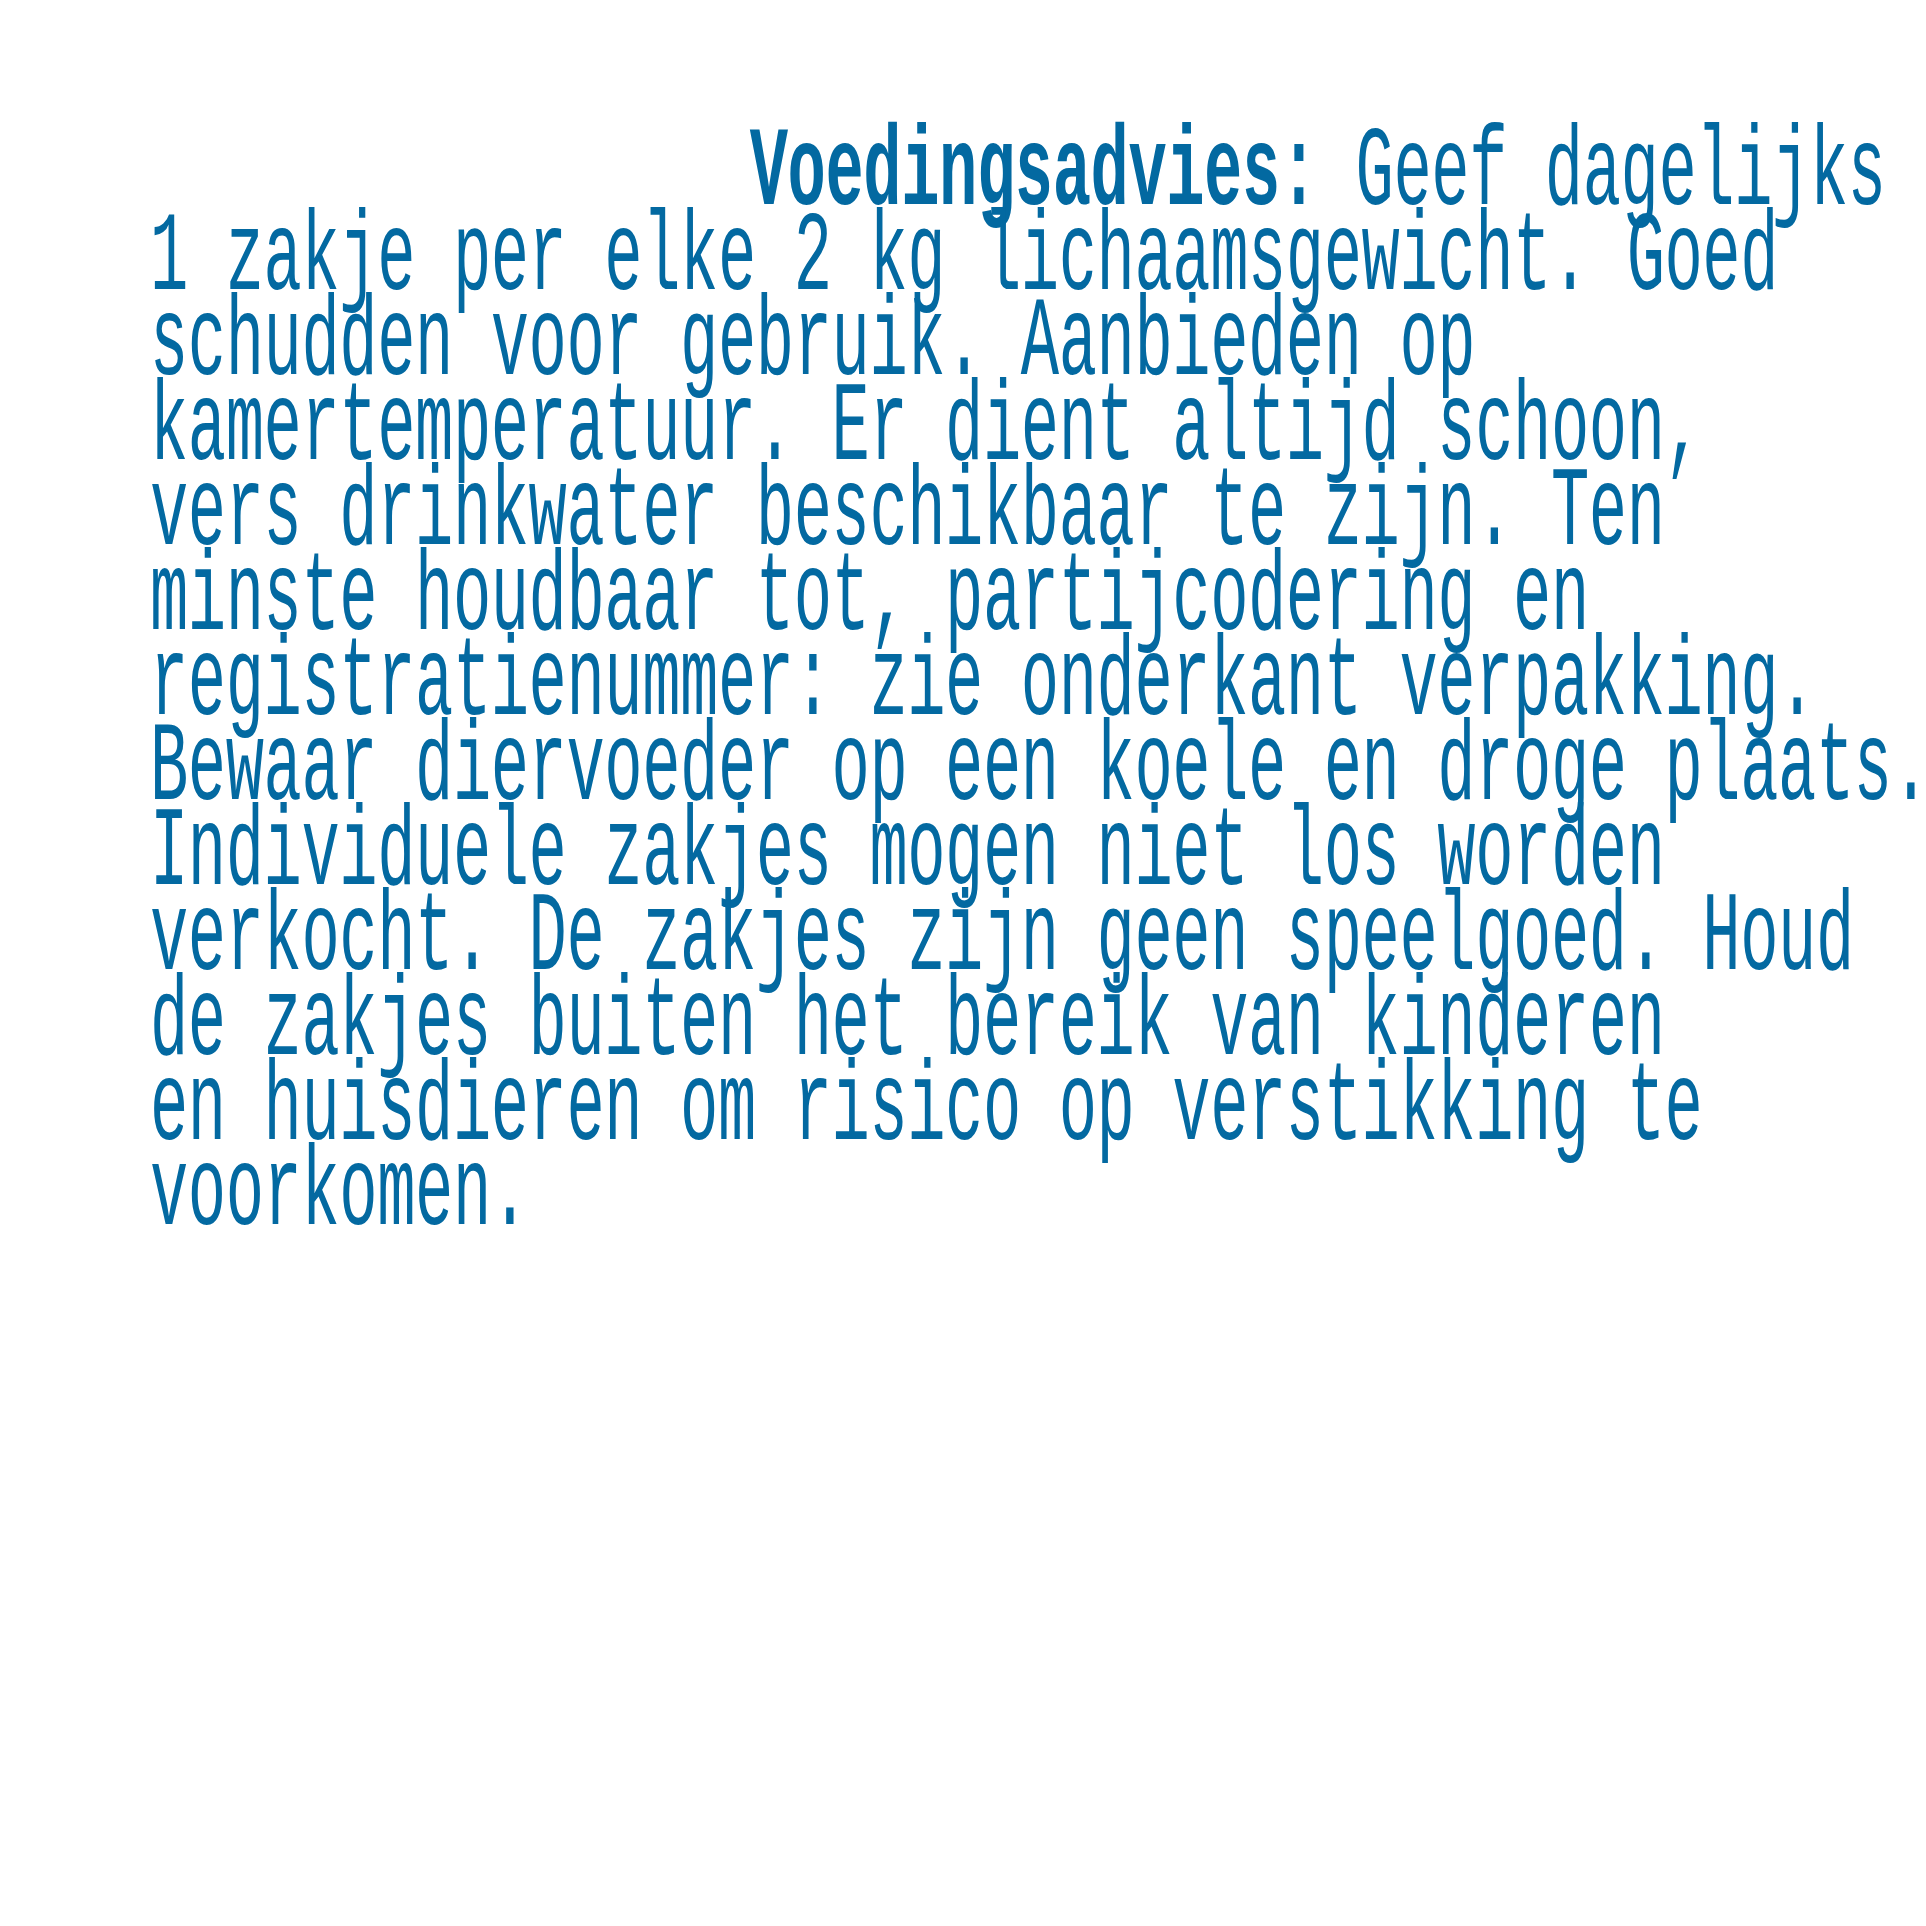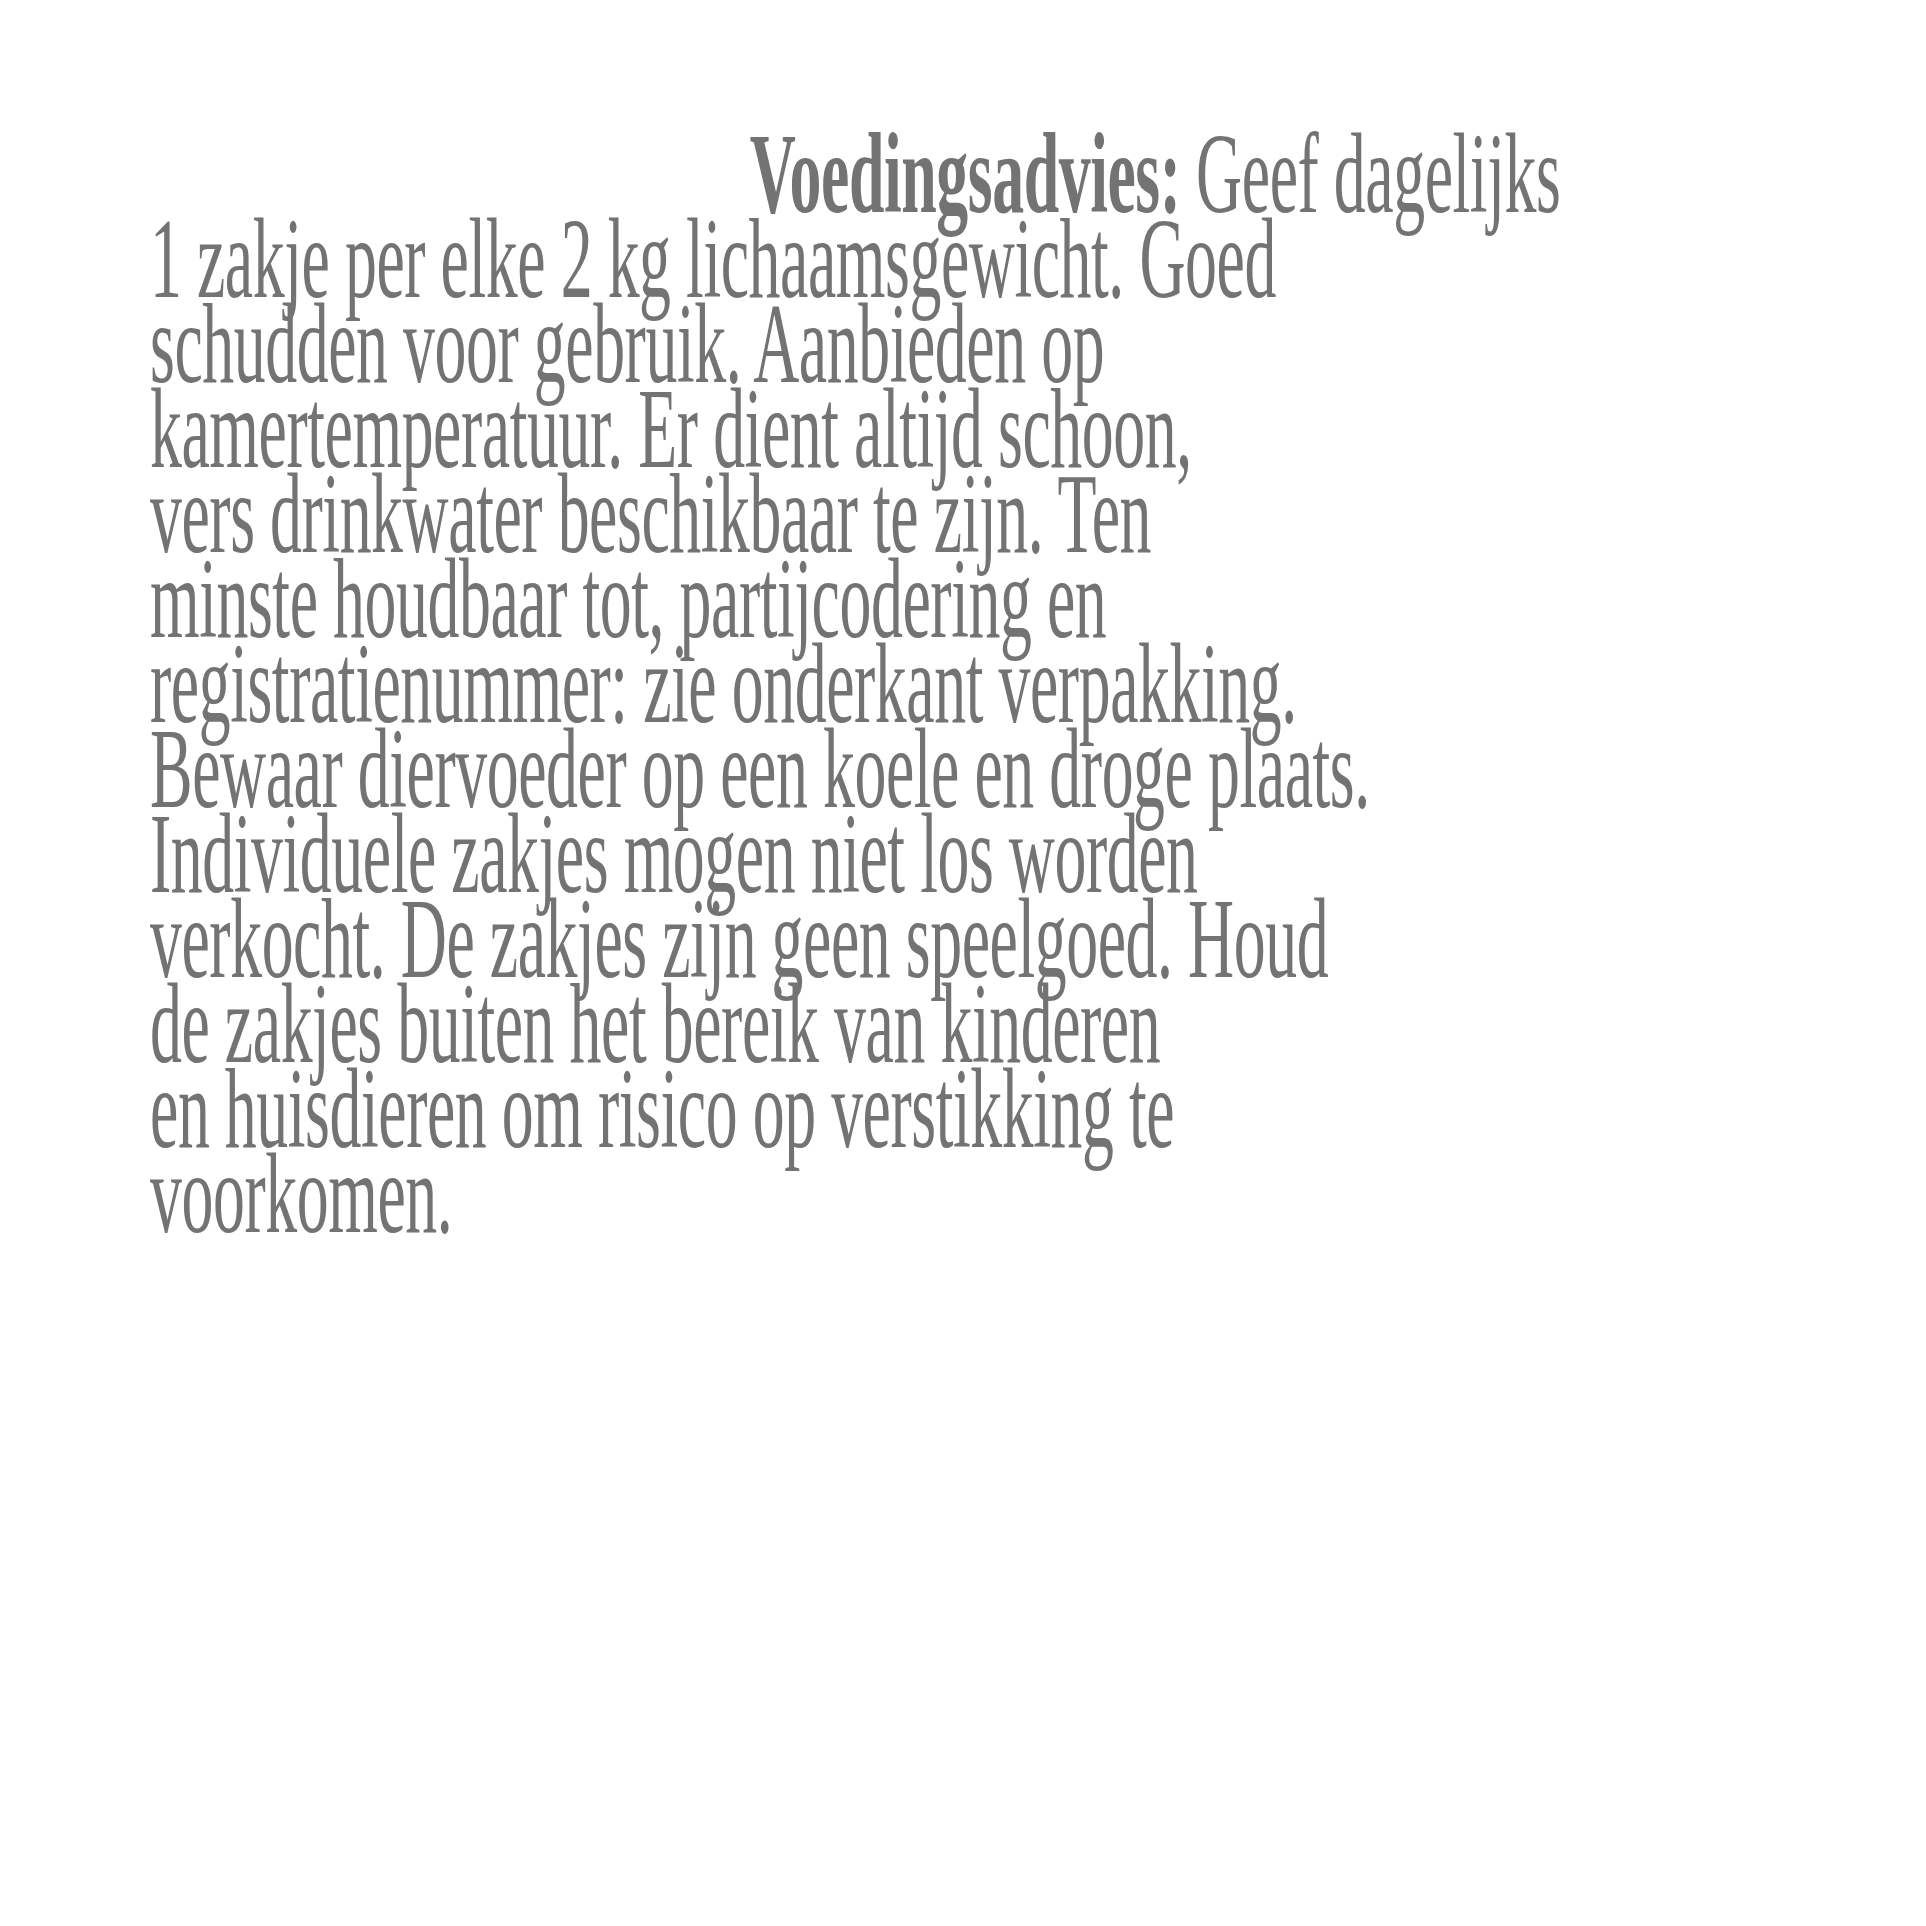--- a/index.html
+++ b/index.html
@@ -11,22 +11,22 @@
       width: 1926px;
       height: 1926px;
       position: relative;
       overflow: hidden;
     }
     .label-text {
       position: absolute;
       left: 150px;
       top: 131px;
       width: 1695px;
-      color: #737373;
-      font-family: Liberation Serif, serif;
+      color: #0369a1;
+      font-family: Liberation Mono, monospace;
     }
     .line {
       display: block;
       white-space: nowrap;
       font-size: 114px;
       line-height: 85px;
       height: 85px;
       transform: scaleX(0.56);
       transform-origin: left top;
       letter-spacing: -0.8px;

